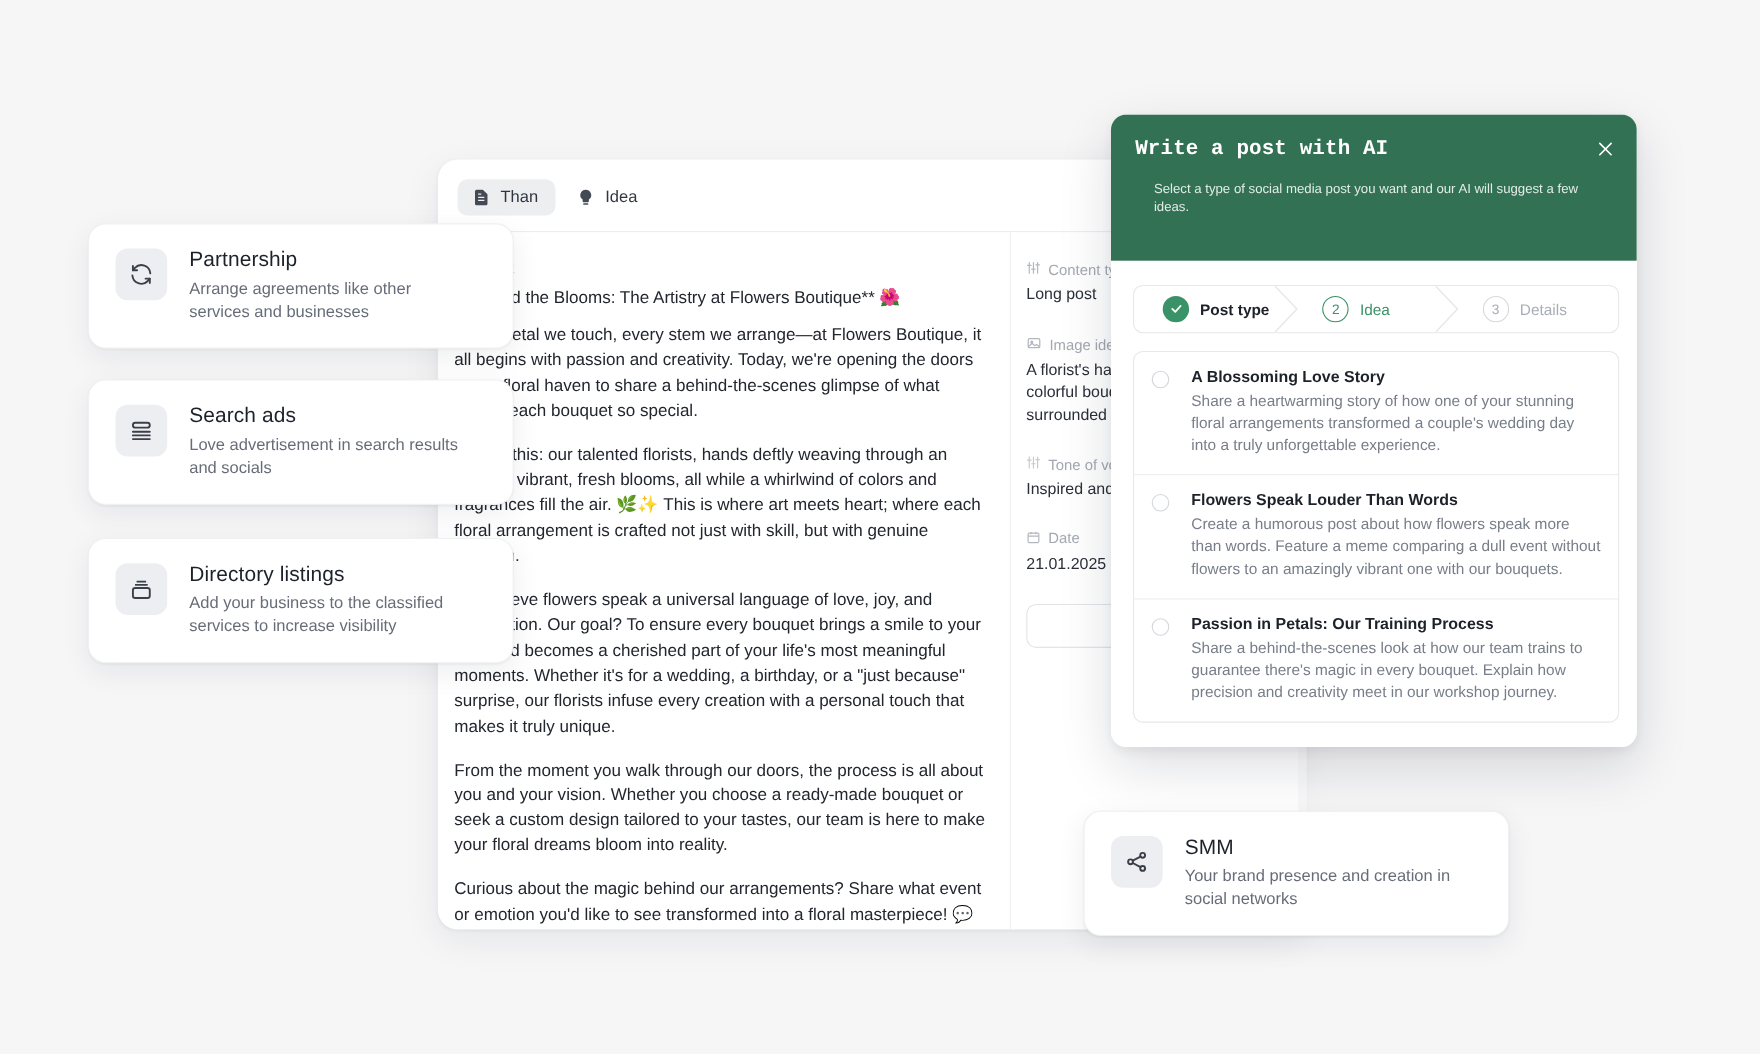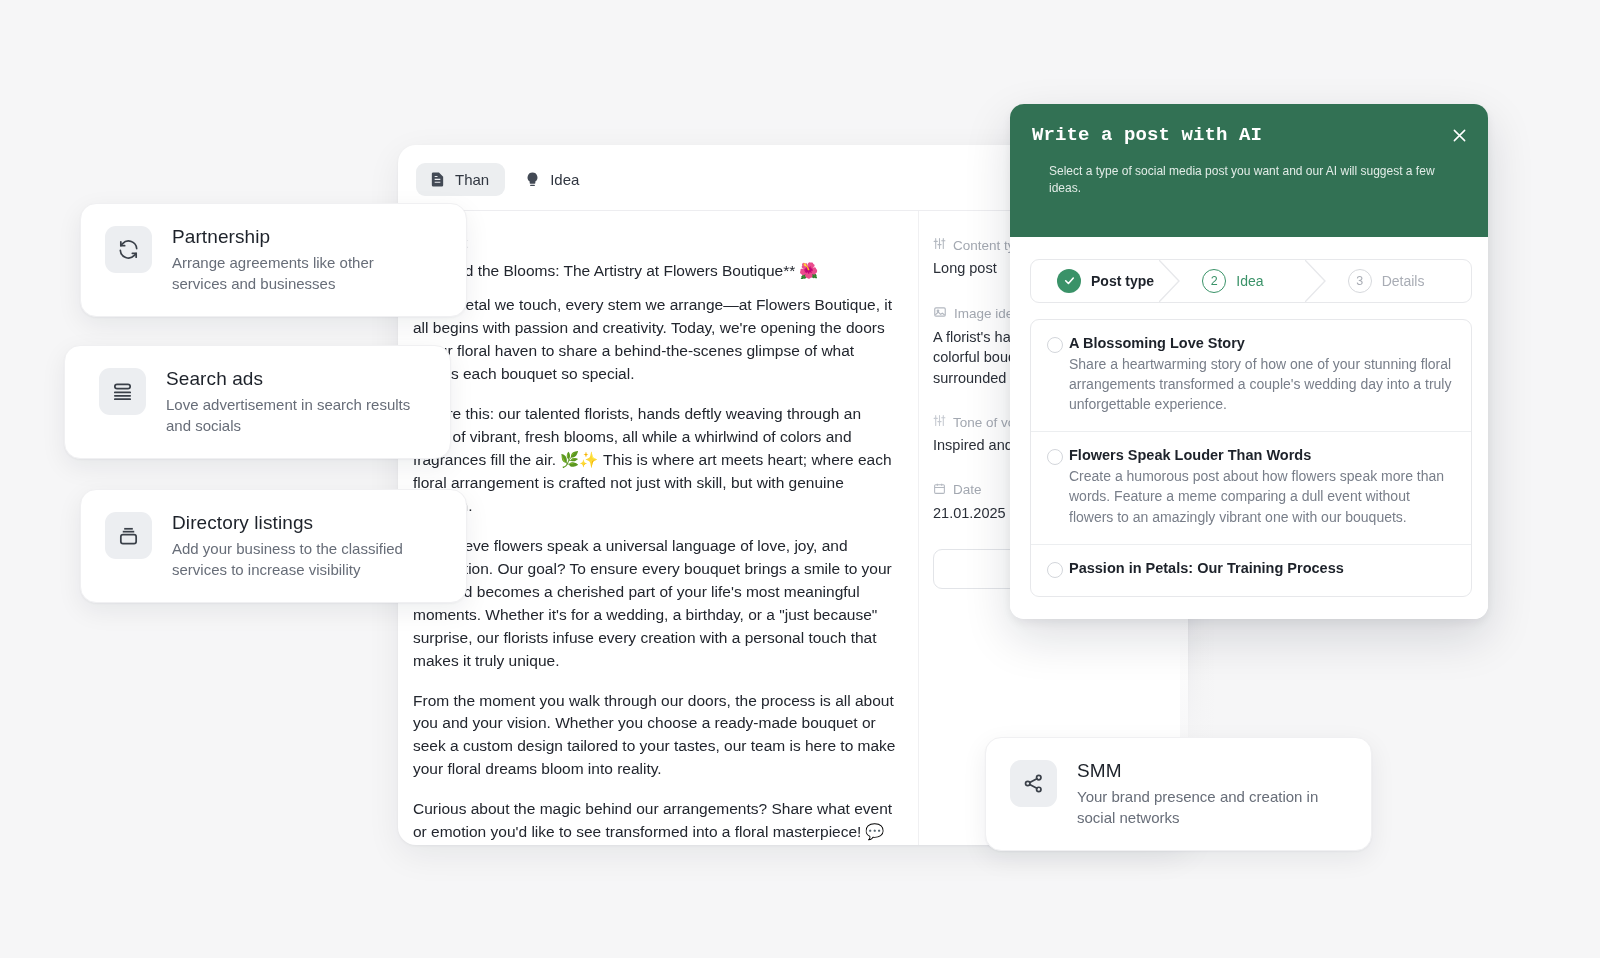--- a/index.html
+++ b/index.html
@@ -84,21 +84,21 @@
   }
   .feature-title {
     font-size: 19px; font-weight: 400; color: #1d222a; margin: 0 0 5px 0;
     letter-spacing: 0.1px;
   }
   .feature-desc {
     font-size: 15px; color: #676d78; line-height: 1.38; margin: 0;
     max-width: 250px;
   }
   #card-partnership { left: 80px; top: 203px; width: 387px; }
-  #card-searchads   { left: 64px; top: 345px; width: 387px; justify-content: center; }
+  #card-searchads   { left: 80px; top: 345px; width: 387px; }
   #card-directory   { left: 80px; top: 489px; width: 387px; }
   #card-smm         { left: 985px; top: 737px; width: 387px; }
   #card-smm .feature-desc { max-width: 250px; }
 
   
   .ai-modal {
     position: absolute;
     left: 1010px; top: 104px;
     width: 478px;
     background: #ffffff;
@@ -152,21 +152,21 @@
   .step-label { font-size: 14px; }
   .step-label.done { color: #1d222a; font-weight: 700; }
   .step-label.current { color: #3a9268; }
   .step-label.todo { color: #a9adb5; }
 
   .ideas-list {
     margin-top: 16px;
     border: 1px solid #e7e8eb; border-radius: 9px; overflow: hidden;
   }
   .idea-item {
-    display: flex; gap: 6px; padding: 15px 16px 17px 16px;
+    display: flex; gap: 20px; padding: 15px 16px 17px 16px;
     border-bottom: 1px solid #eceef0; cursor: pointer;
   }
   .idea-item:last-child { border-bottom: none; }
   .radio {
     flex: 0 0 auto; margin-top: 2px;
     width: 16px; height: 16px; border-radius: 50%;
     border: 1.5px solid #d3d6db; background: #fff;
   }
   .idea-title {
     font-size: 14.5px; font-weight: 700; color: #1d222a; margin: 0 0 3px 0;
@@ -404,20 +404,21 @@
           <div>
             <p class="idea-title">Flowers Speak Louder Than Words</p>
             <p class="idea-desc">Create a humorous post about how flowers speak more than words. Feature a meme comparing a dull event without flowers to an amazingly vibrant one with our bouquets.</p>
           </div>
         </div>
 
         <div class="idea-item">
           <div class="radio"></div>
           <div>
             <p class="idea-title">Passion in Petals: Our Training Process</p>
+            <p class="idea-desc">Share a behind-the-scenes look at how our team trains to guarantee there's magic in every bouquet. Explain how precision and creativity meet in our workshop journey.</p>
           </div>
         </div>
 
       </div>
     </div>
   </div>
 
 </div>
 
 </body></html>

